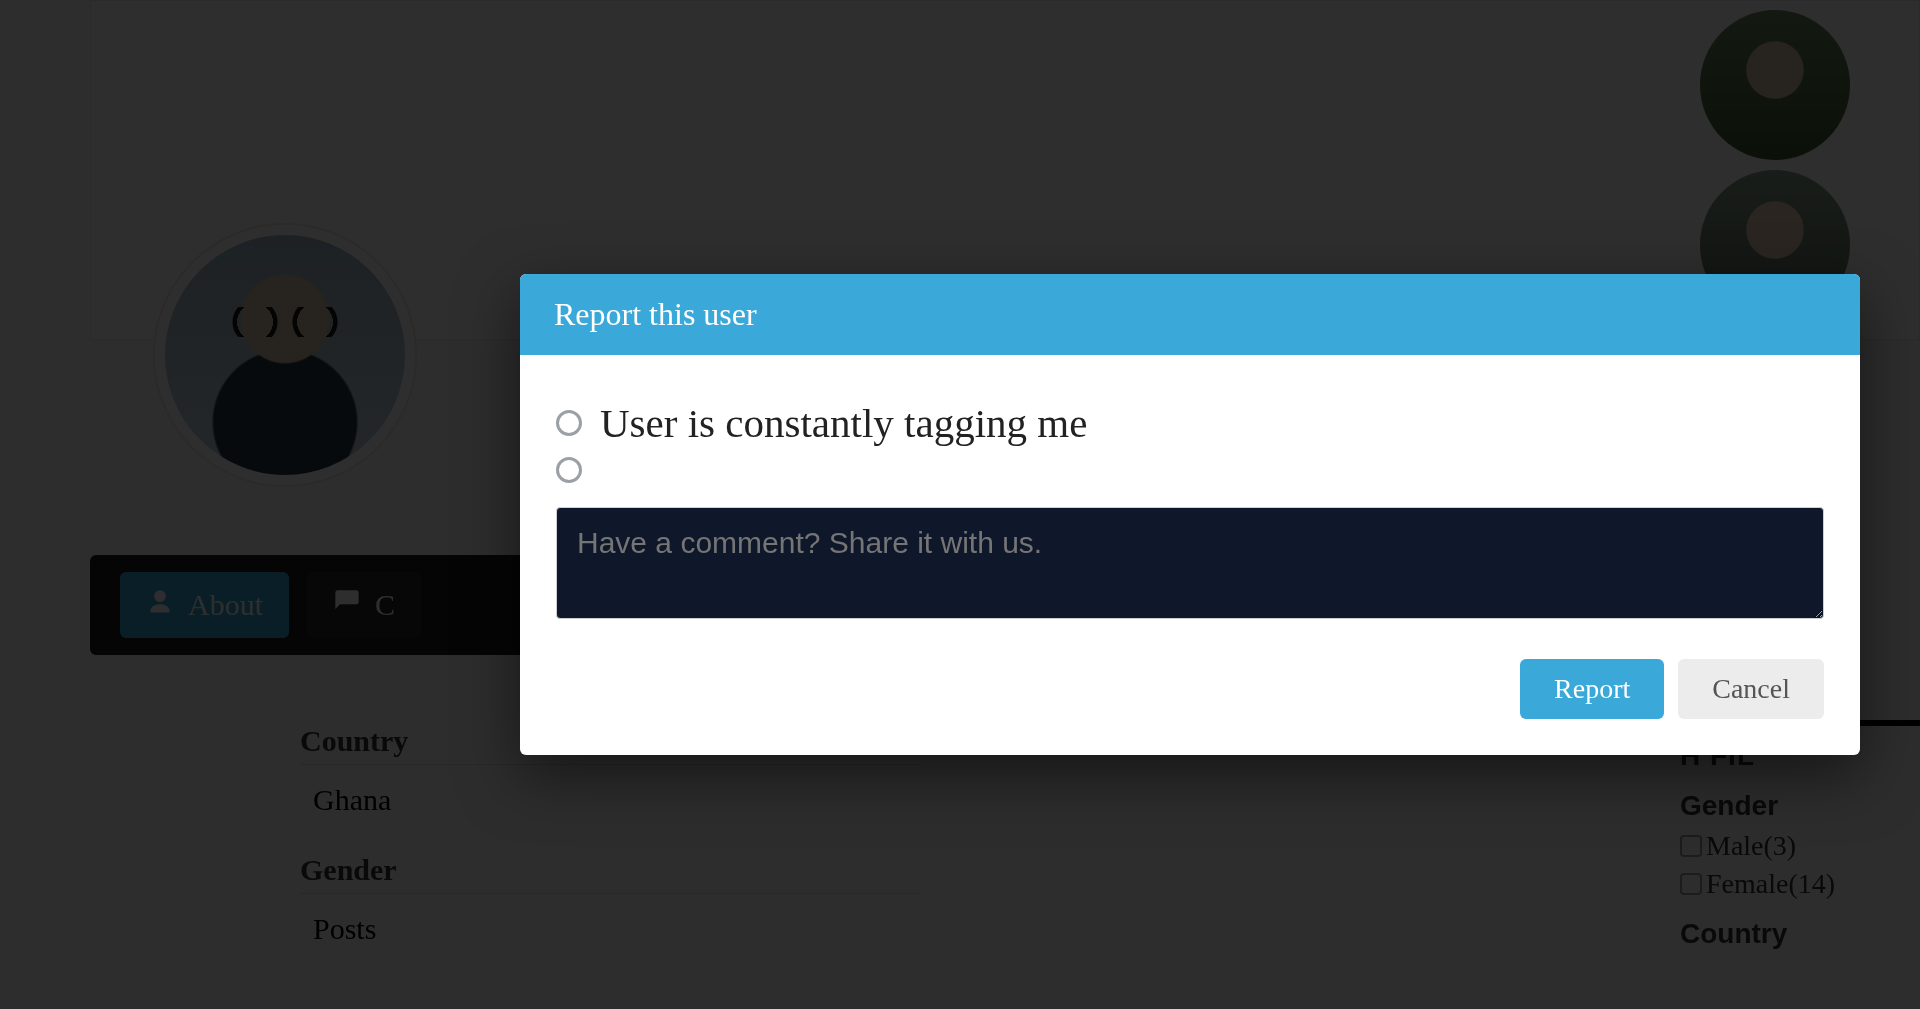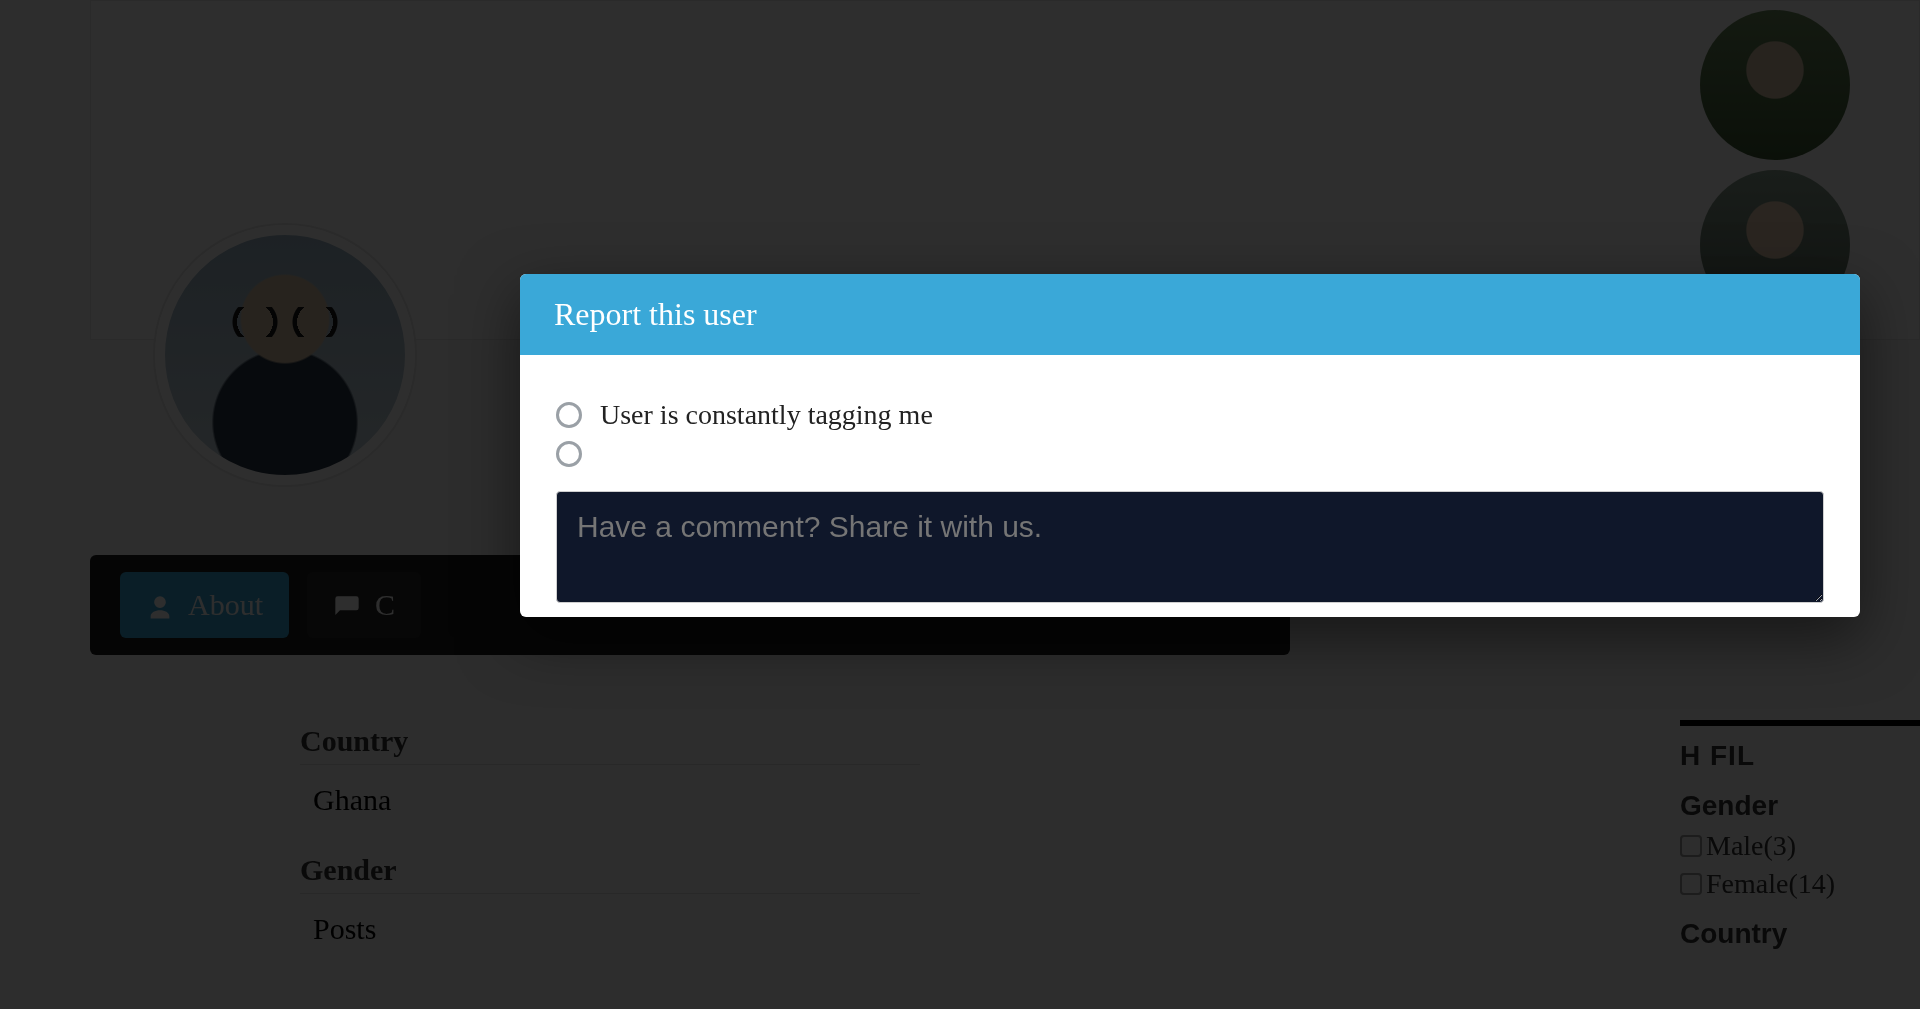--- a/index.html
+++ b/index.html
@@ -61,21 +61,21 @@
     width: 1200px;
     background: #1d1d1d;
     border-radius: 6px;
     display: flex;
     align-items: center;
     padding: 0 30px;
     gap: 18px;
   }
   .tab-btn {
     display: inline-flex;
-    align-items: flex-end;
+    align-items: flex-start;
     gap: 14px;
     padding: 16px 26px;
     border-radius: 6px;
     background: #2a2a2a;
     color: #fff;
     font-size: 30px;
     font-family: Georgia, serif;
   }
   .tab-btn.active { background: #3aa8d8; }
   .tab-icon {
@@ -149,21 +149,21 @@
   }
   .modal-body .prompt{
     font-size:31px;
     font-weight:600;
     margin-bottom: 14px;
   }
   .radio-row{
     display:flex;
     align-items:center;
     gap:18px;
-    font-size:28px;
+    font-size:41px;
     margin: 10px 0;
   }
   .radio{
     width:26px;height:26px;border:3px solid #9aa0a6;border-radius:50%;
     display:inline-block;
     flex:0 0 26px;
   }
   .comment{
     margin-top:14px;
     width:100%;
@@ -257,13 +257,17 @@
     <label class="radio-row">
       <span class="radio"></span>
       <span>User is constantly tagging me</span>
     </label>
     <label class="radio-row">
       <span class="radio"></span>
     </label>
 
     <textarea class="comment" placeholder="Have a comment? Share it with us." style=""></textarea>
   </div>
+  <div class="modal-footer">
+    <button class="btn btn-primary">Report</button>
+    <button class="btn btn-secondary">Cancel</button>
+  </div>
 </div>
 
 </body></html>

